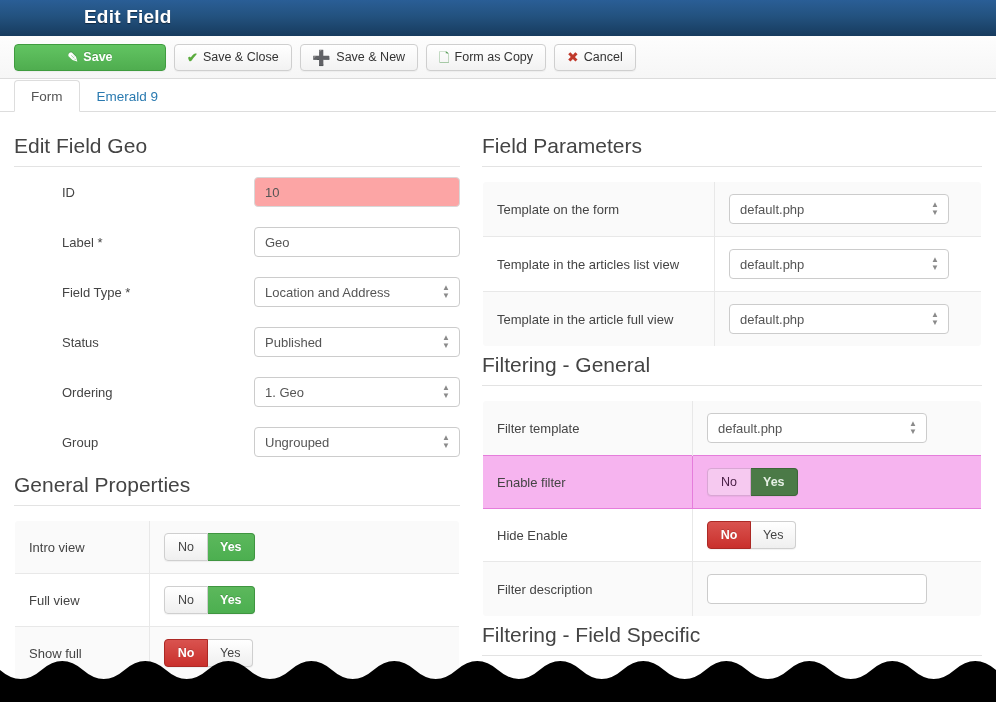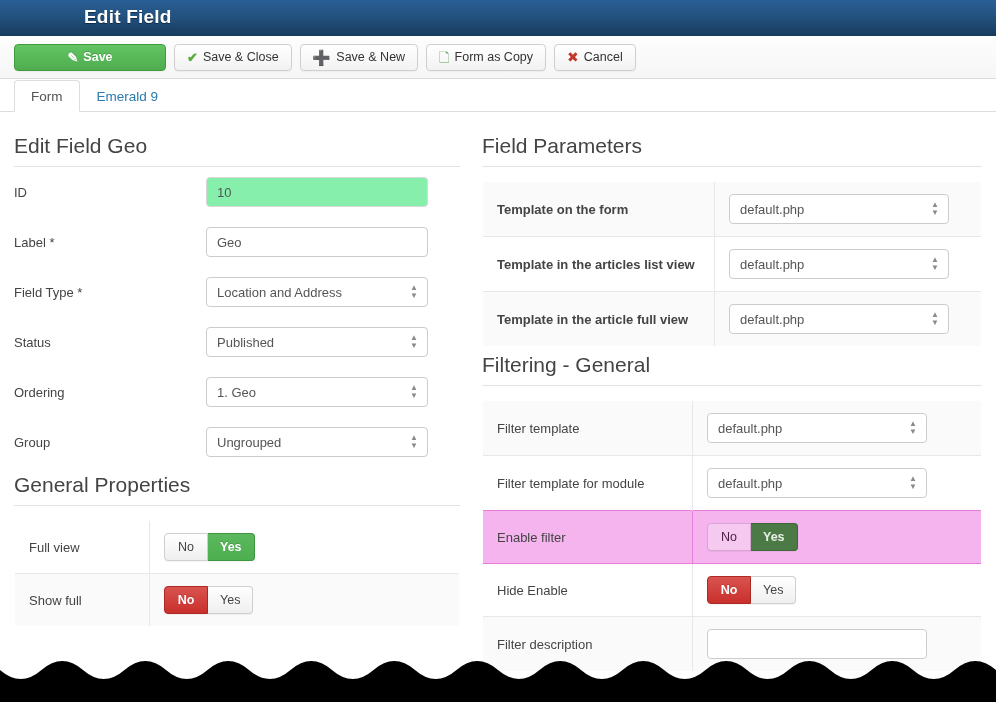--- a/index.html
+++ b/index.html
@@ -111,34 +111,34 @@
   }
   h2.section.first { margin-top: 8px; }
 
   
   .frow {
     display:flex; align-items:center;
     height: 50px;
   }
   .frow .lbl {
     width: 192px; flex:0 0 192px;
-    font-size:13px; color:#444;
+    font-size:13px; color:#444;margin-left:48px;
   }
   .ctl {
     width: 222px;
     height: 30px;
     border:1px solid #ccc;
     border-radius:4px;
     background:#fff;
     font-size:13px; color:#555;
     display:flex; align-items:center;
     padding: 0 10px;
     position:relative;
   }
-  .ctl.disabled { background:#86efac; border-color:#d8d8d8; color:#555; }
+  .ctl.disabled { background:#fca5a5; border-color:#d8d8d8; color:#555; }
   .ctl.select { padding-right:26px; }
   .spin {
     position:absolute; right:9px; top:50%;
     transform: translateY(-50%);
     display:flex; flex-direction:column; align-items:center;
     line-height:1;
     color:#8a8a8a; font-size:8px;
   }
   .spin span { display:block; }
 
@@ -159,21 +159,21 @@
     color:#444;
     vertical-align: middle;
   }
   table.ptab tr:first-child td { border-top:none; }
   table.ptab tr.odd td { background:#fafafa; }
   td.cell-lbl { border-right:1px solid #e8e8e8; }
 
   .ptab .ctl { width: 220px; }
 
   
-  #tbl-params td.cell-lbl { width: 232px; font-weight: bold; }
+  #tbl-params td.cell-lbl { width: 232px; }
   #tbl-filter td.cell-lbl { width: 210px; }
   #tbl-left  td.cell-lbl { width: 135px; }
 
   
   tr.hl td { background:#f6b4ef !important; border-top:1px solid #e57ddb; border-bottom:1px solid #e57ddb; }
   tr.hl td.cell-lbl { border-right-color:#e57ddb; }
 
   
   .toggle { display:inline-flex; }
   .toggle .opt {
@@ -312,20 +312,29 @@
               <span>▲</span>
               <span>▼</span>
             </span>
         </div>
       </div>
 
       <h2 class="section">General Properties</h2>
 
       <table class="ptab" id="tbl-left">
         <tbody>
+            <tr class="odd">
+          <td class="cell-lbl">Intro view</td>
+          <td>
+            <span class="toggle">
+              <span class="opt">No</span>
+              <span class="opt on-yes">Yes</span>
+            </span>
+          </td>
+        </tr>
         <tr>
           <td class="cell-lbl">Full view</td>
           <td>
             <span class="toggle">
               <span class="opt">No</span>
               <span class="opt on-yes">Yes</span>
             </span>
           </td>
         </tr>
         <tr class="odd">
@@ -394,32 +403,20 @@
           <td>
             <div class="ctl select">
               <span>default.php</span>
               <span class="spin">
                     <span>▲</span>
                     <span>▼</span>
                   </span>
             </div>
           </td>
         </tr>
-        <tr>
-          <td class="cell-lbl">Filter template for module</td>
-          <td>
-            <div class="ctl select">
-              <span>default.php</span>
-              <span class="spin">
-                    <span>▲</span>
-                    <span>▼</span>
-                  </span>
-            </div>
-          </td>
-        </tr>
         <tr class="hl">
           <td class="cell-lbl">Enable filter</td>
           <td>
             <span class="toggle">
               <span class="opt">No</span>
               <span class="opt on-yes-dark">Yes</span>
             </span>
           </td>
         </tr>
         <tr>

